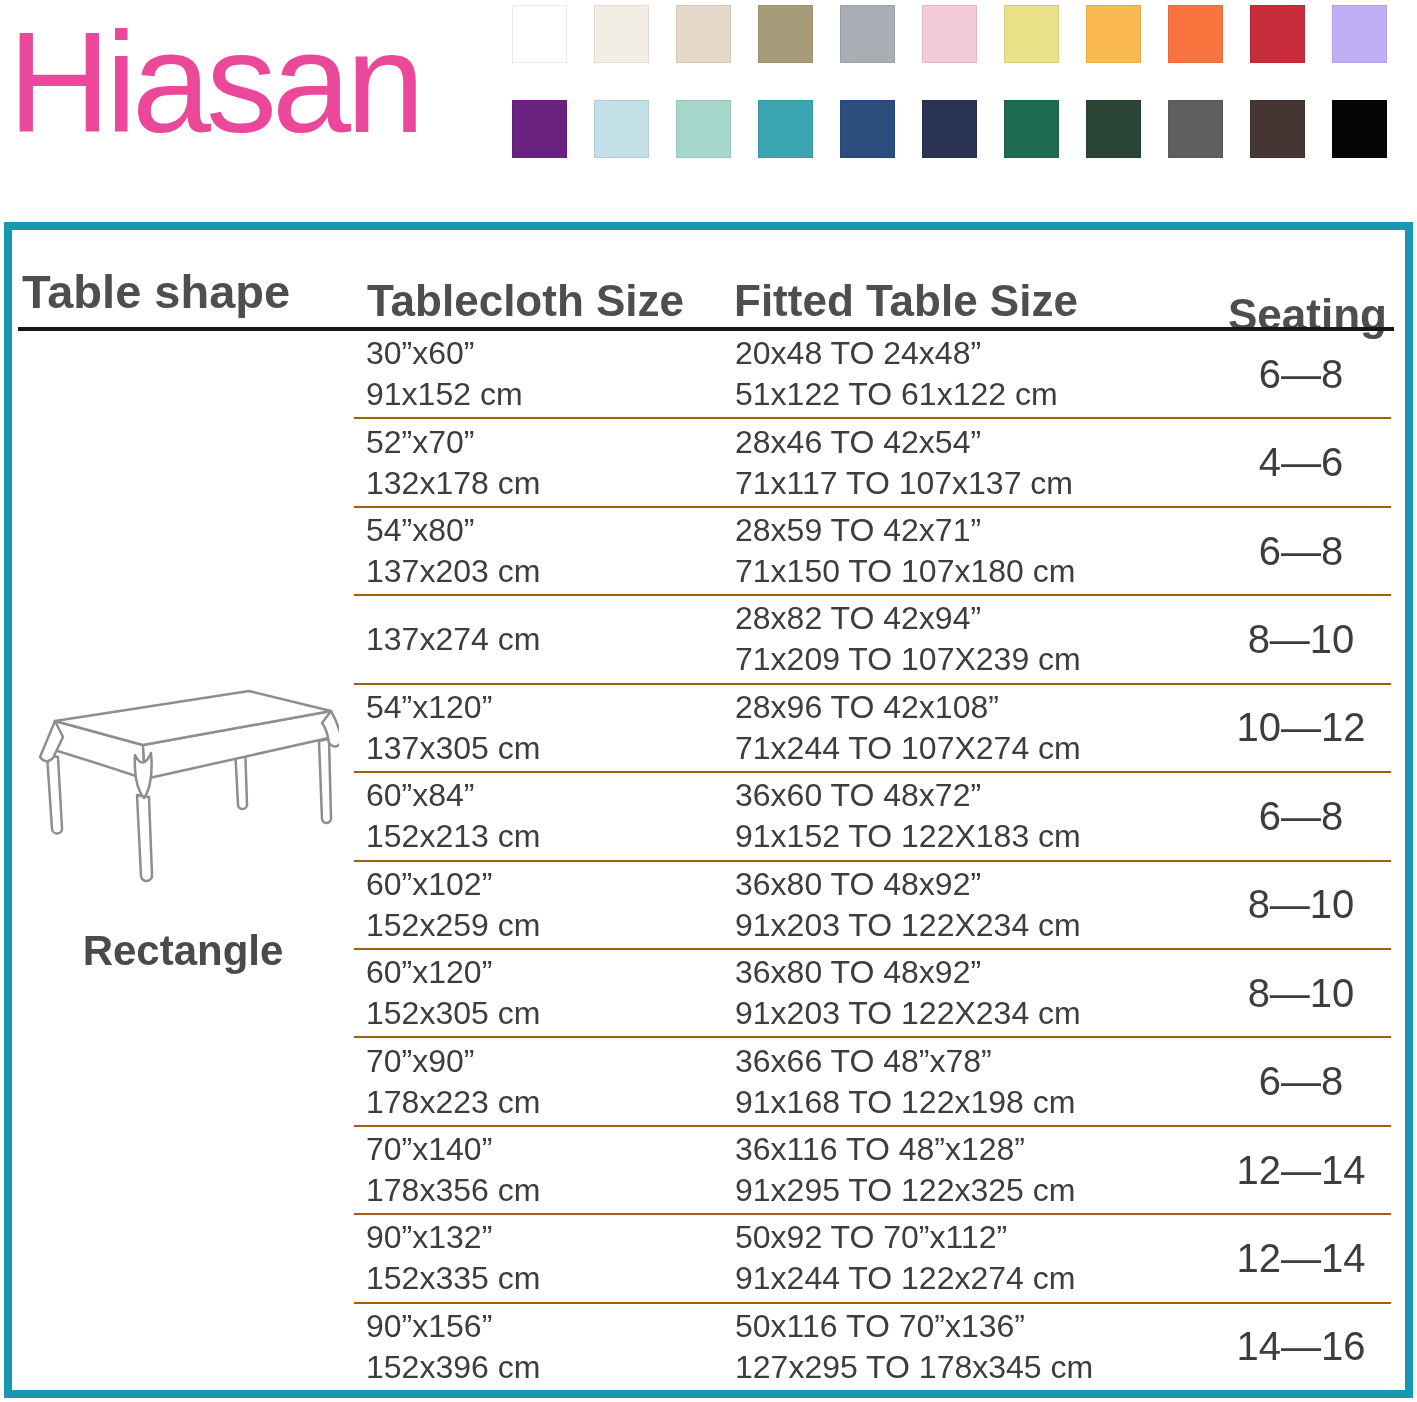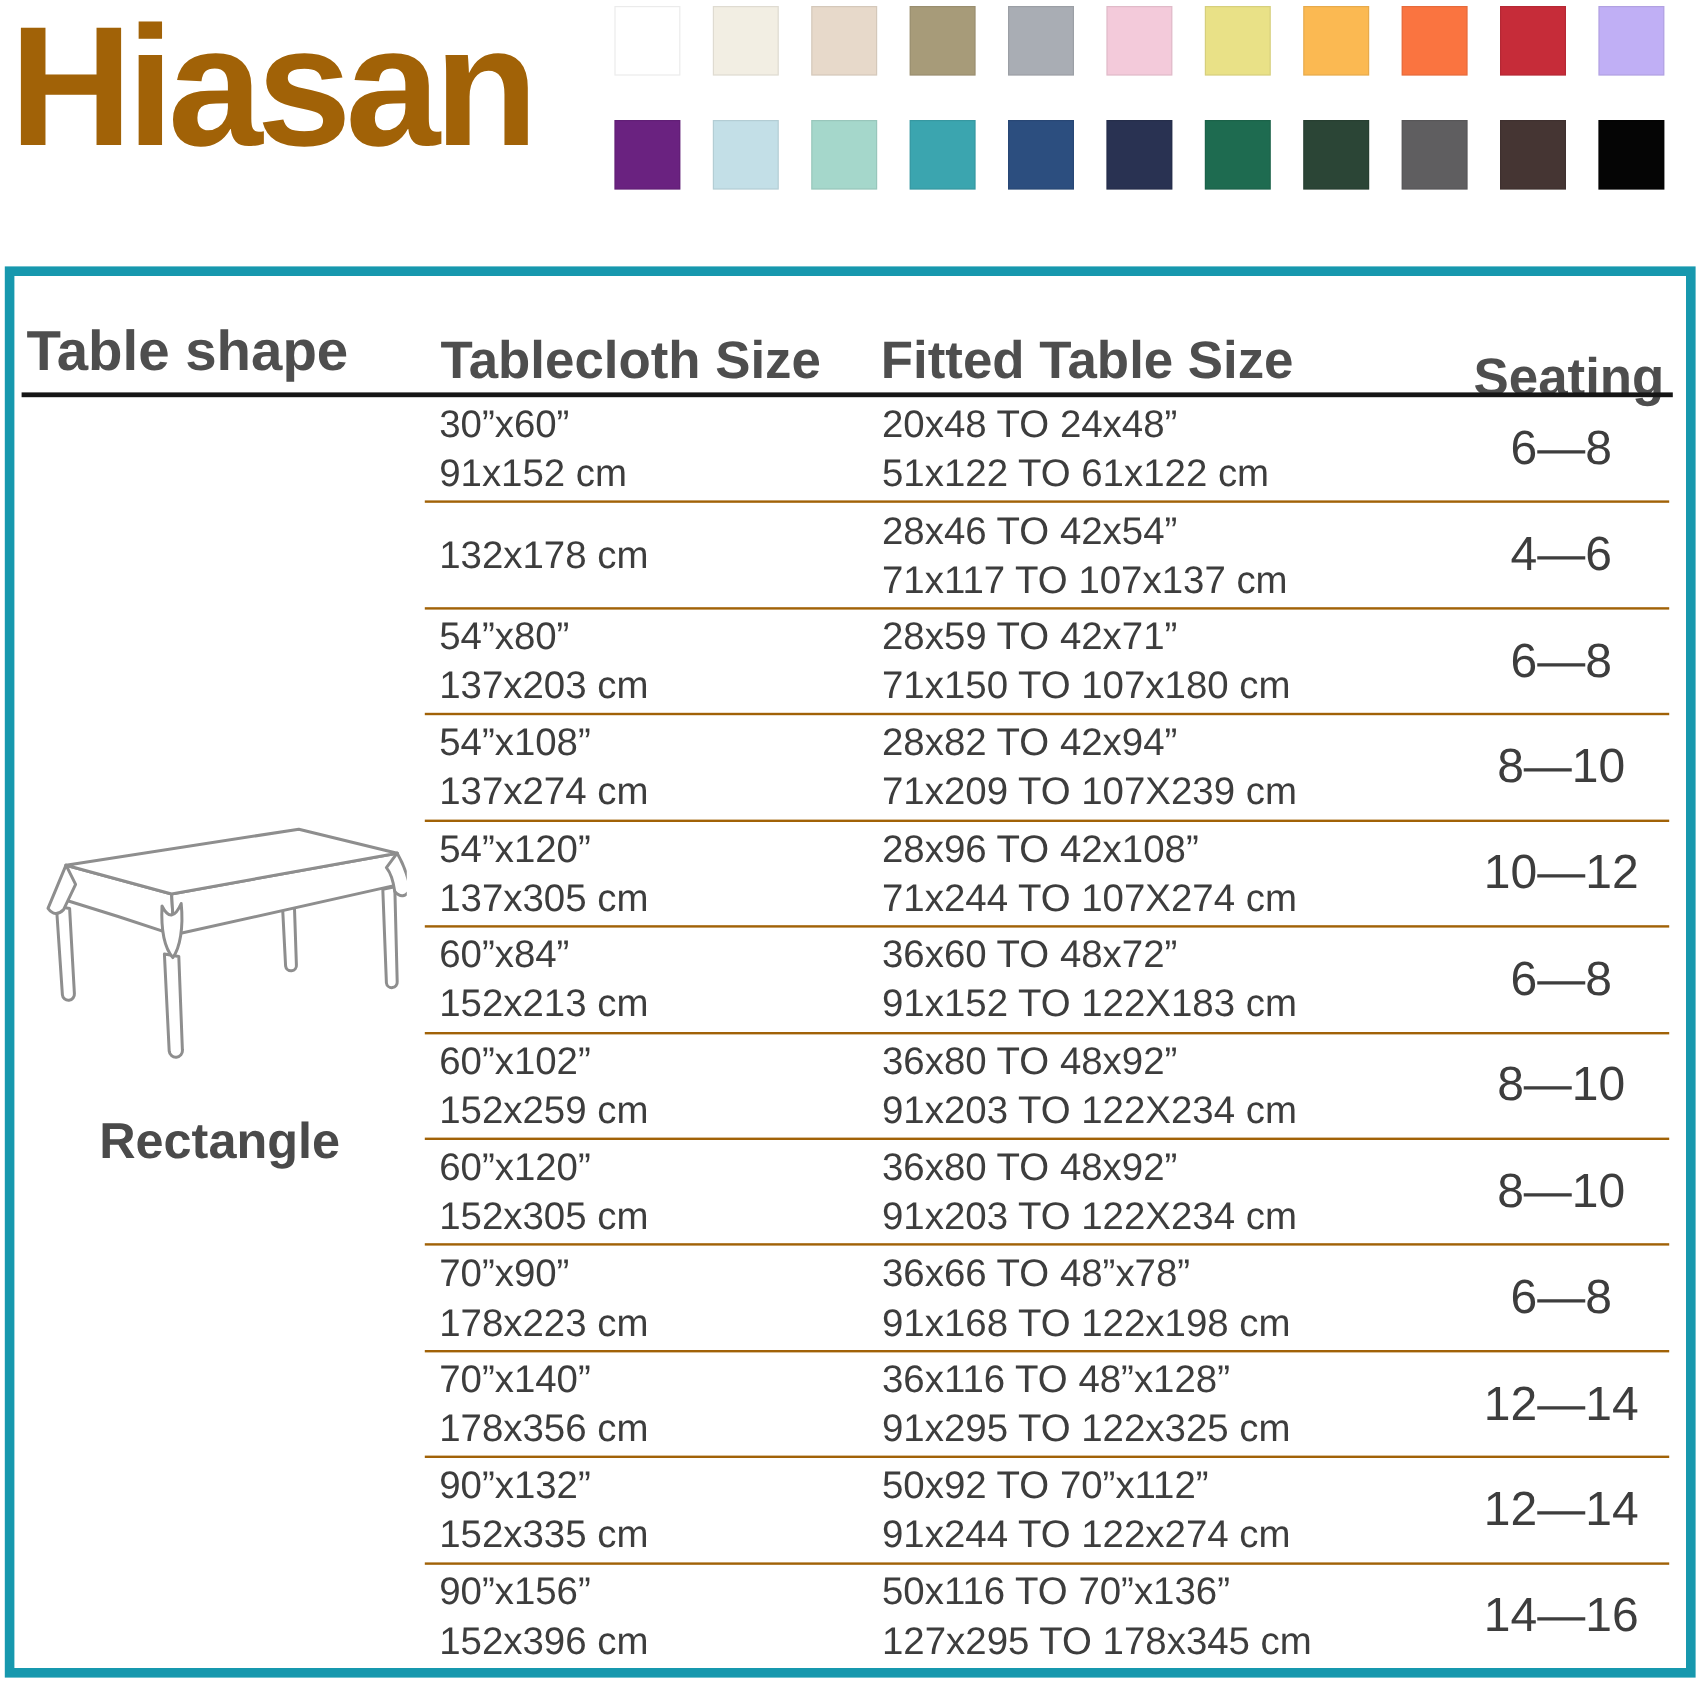--- a/index.html
+++ b/index.html
@@ -1,19 +1,19 @@
 <!DOCTYPE html>
 <html><head>
 <meta charset="utf-8">
 <style>
   *{margin:0;padding:0;box-sizing:border-box}
   html,body{width:1417px;height:1402px;background:#fff;overflow:hidden;
     font-family:"Liberation Sans",sans-serif;position:relative}
-  .logo{position:absolute;top:2px;left:8px;font-size:142px;font-weight:bold;
-    letter-spacing:-5px;color:#a16207;line-height:1}
+  .logo{position:absolute;top:12px;left:8px;font-size:142px;font-weight:normal;
+    letter-spacing:-5px;color:#ec4899;line-height:1}
   .swatches{position:absolute;top:5px;left:512px;display:flex;flex-direction:column;gap:37px}
   .swatch-row{display:flex;gap:27px}
   .swatch{width:55px;height:58px;border:1px solid rgba(0,0,0,0.08)}
   .chart-box{position:absolute;left:4px;top:222px;width:1409px;height:1176px;
     border:8px solid #1798ae;background:#fff}
   .hdr{position:absolute;top:0;left:0;right:0;height:97px}
   .h{position:absolute;font-weight:bold;color:#4e4e4e;white-space:nowrap}
   .h-shape{left:10px;top:34px;font-size:47px}
   .h-size{left:355px;top:46px;font-size:44px}
   .h-fitted{left:722px;top:46px;font-size:44px}
@@ -104,20 +104,21 @@
       <div>20x48 TO 24x48”</div>
       <div>51x122 TO 61x122 cm</div>
     </div>
     <div class="cell c-seat">
       <div>6—8</div>
     </div>
   </div>
 
   <div class="row">
     <div class="cell c-size">
+      <div>52”x70”</div>
       <div>132x178 cm</div>
     </div>
     <div class="cell c-fitted">
       <div>28x46 TO 42x54”</div>
       <div>71x117 TO 107x137 cm</div>
     </div>
     <div class="cell c-seat">
       <div>4—6</div>
     </div>
   </div>
@@ -131,21 +132,20 @@
       <div>28x59 TO 42x71”</div>
       <div>71x150 TO 107x180 cm</div>
     </div>
     <div class="cell c-seat">
       <div>6—8</div>
     </div>
   </div>
 
   <div class="row">
     <div class="cell c-size">
-      <div>54”x108”</div>
       <div>137x274 cm</div>
     </div>
     <div class="cell c-fitted">
       <div>28x82 TO 42x94”</div>
       <div>71x209 TO 107X239 cm</div>
     </div>
     <div class="cell c-seat">
       <div>8—10</div>
     </div>
   </div>

